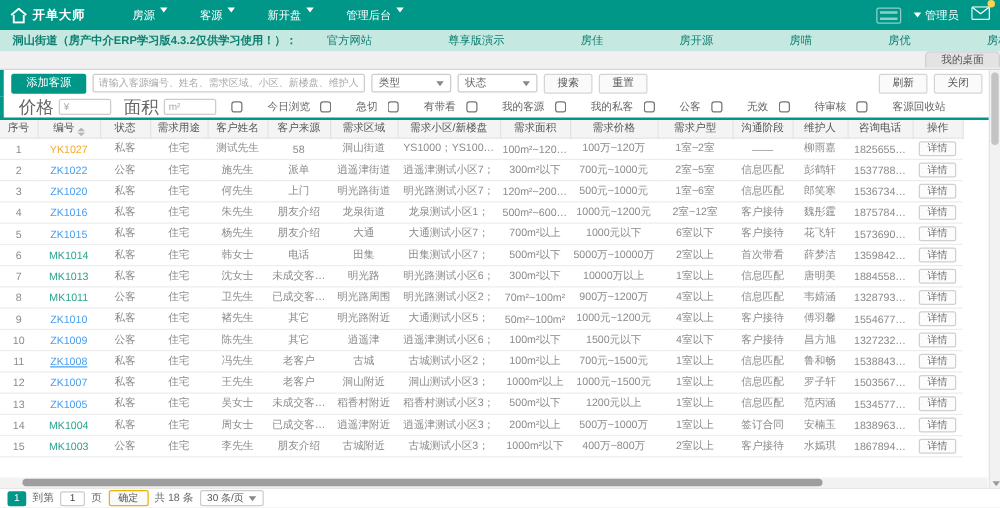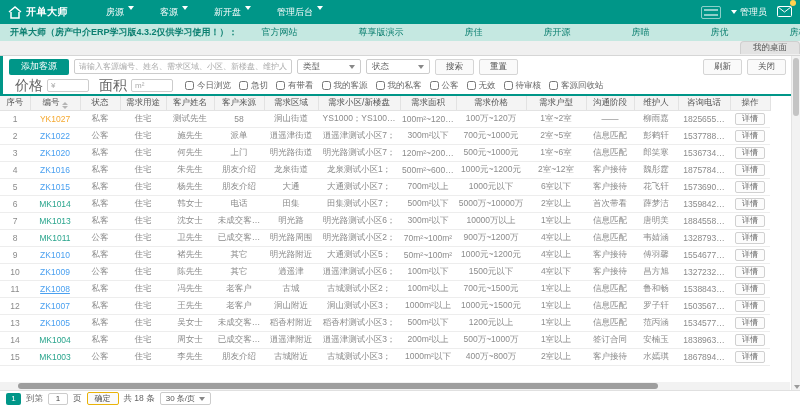--- a/index.html
+++ b/index.html
@@ -40,21 +40,21 @@
   .toolbar { height:21px; display:flex; align-items:center; gap:5px; padding:0 14px 0 6px; border-left:3px solid #009688; }
   .btn-primary { height:16px; padding:0 12px; background:#009688; color:#fff; border:none; border-radius:2px; font-size:9px; cursor:pointer; }
   .search-input { width:218px; height:15px; border:1px solid #ccc; border-radius:2px; font-size:8px; padding:0 4px; color:#444; }
   .search-input::placeholder, .mini-input::placeholder { color:#aaa; }
   .select { width:64px; height:15px; border:1px solid #ccc; border-radius:2px; background:#fff; font-size:8.5px; color:#666; display:flex; align-items:center; justify-content:space-between; padding:0 5px; cursor:pointer; }
   .btn { height:16px; padding:0 10px; background:#fafafa; border:1px solid #d5d5d5; border-radius:2px; font-size:8.5px; color:#555; cursor:pointer; }
   .spacer { flex:1; }
   .filters { height:19px; display:flex; align-items:center; gap:4px; padding-left:6px; border-left:3px solid #009688; border-bottom:2px solid #009688; }
   .flabel { font-size:14px; color:#666; margin-left:6px; }
   .mini-input { width:42px; height:13px; border:1px solid #ccc; border-radius:2px; font-size:8px; padding:0 3px; color:#444; }
-  .chk { display:flex; align-items:center; gap:3px; font-size:8.5px; color:#666; margin-left:8px; cursor:pointer; }
+  .chk { display:flex; align-items:center; gap:20px; font-size:8.5px; color:#666; margin-left:8px; cursor:pointer; }
   .chk input { width:9px; height:9px; margin:0; }
 
   
   .table-wrap { height:286px; overflow:hidden; }
   table { border-collapse:collapse; table-layout:fixed; width:770px; }
   th { height:14px; background:#f4f4f4; color:#555; font-size:8.5px; font-weight:normal; border-right:1px solid #e2e2e2; border-bottom:1px solid #e2e2e2; white-space:nowrap; overflow:hidden; }
   .th-inner { display:flex; align-items:flex-end; justify-content:center; gap:2px; }
   .sort-icon { display:inline-flex; flex-direction:column; gap:1px; }
   .sort-icon i { display:block; width:0; height:0; border-left:3px solid transparent; border-right:3px solid transparent; }
   .sort-icon i.up { border-bottom:3px solid #b5b5b5; }
@@ -116,21 +116,21 @@
       <svg width="15" height="11" viewBox="0 0 15 11">
         <rect x="0.5" y="0.5" width="14" height="10" rx="1" fill="none" stroke="#fff"></rect>
         <path d="M1 1 L7.5 6 L14 1" fill="none" stroke="#fff"></path>
       </svg>
       <span class="mail-badge"></span>
     </div>
   </div>
 </div>
 
 <div class="notice">
-  <span class="notice-prefix">开单大师（房产中介ERP学习版4.3.2仅供学习使用！）：</span>
+  <span class="notice-prefix">洞山街道（房产中介ERP学习版4.3.2仅供学习使用！）：</span>
   <span class="notice-links" style="display:flex;gap:37px;">
       <span class="notice-link">官方网站</span>
       <span class="notice-link">尊享版演示</span>
       <span class="notice-link">房佳</span>
       <span class="notice-link">房开源</span>
       <span class="notice-link">房喵</span>
       <span class="notice-link">房优</span>
       <span class="notice-link">房桥</span>
     </span>
 </div>

